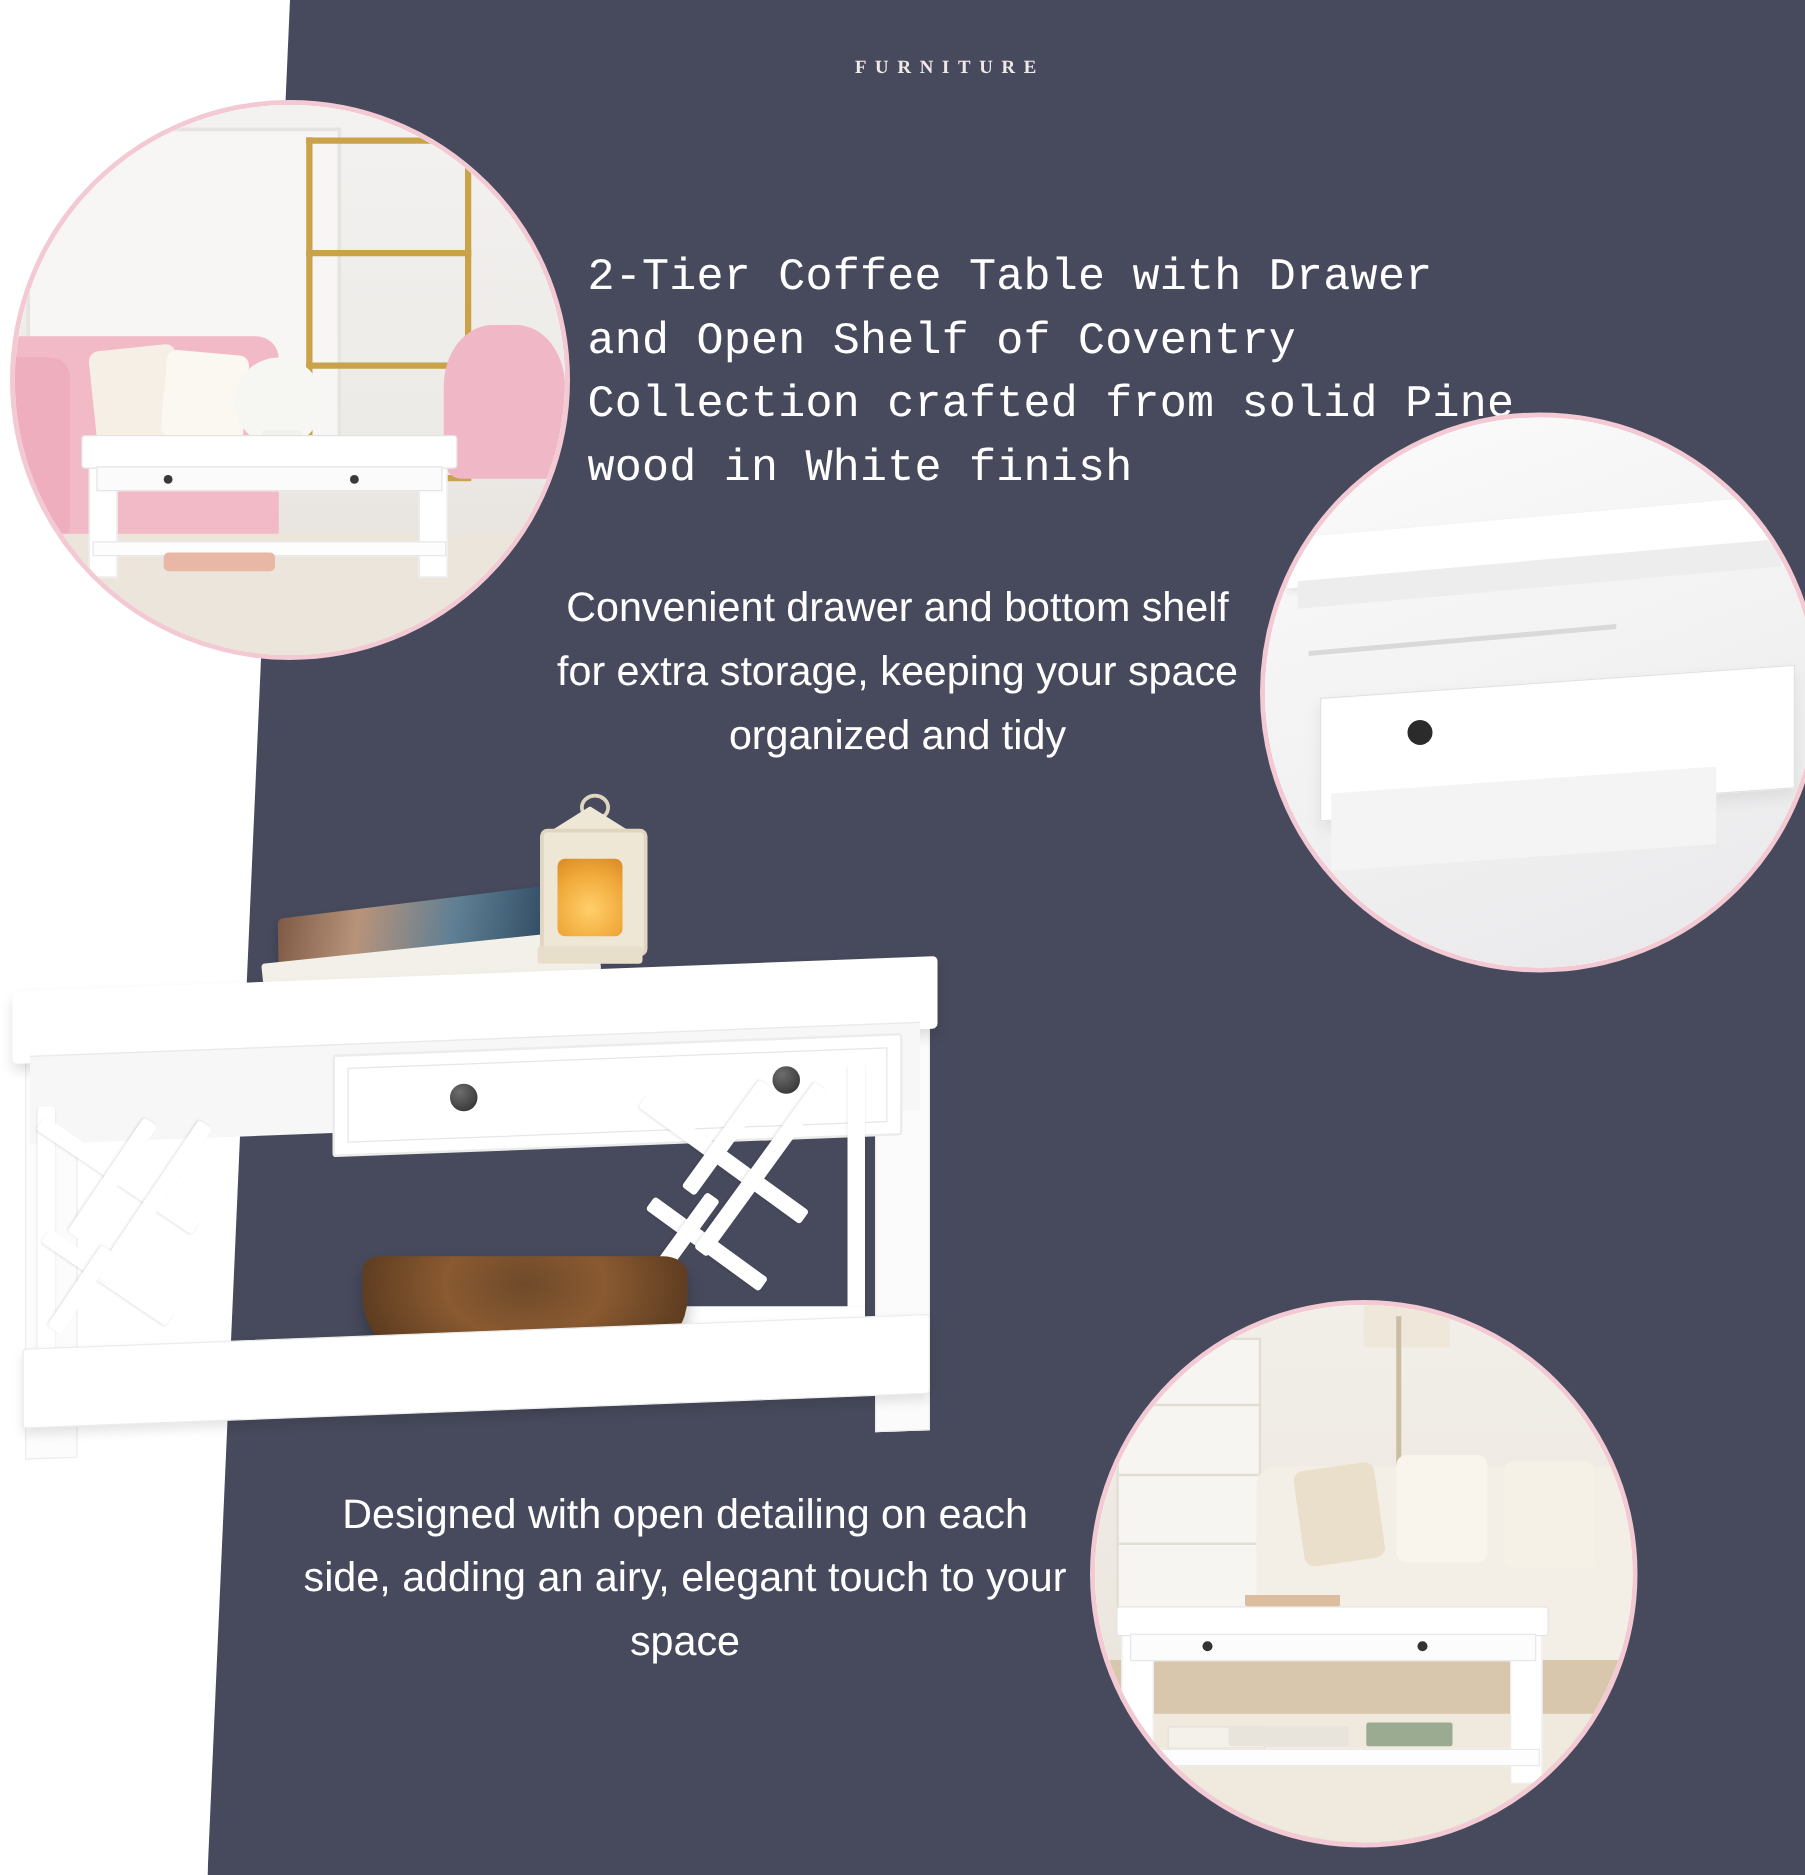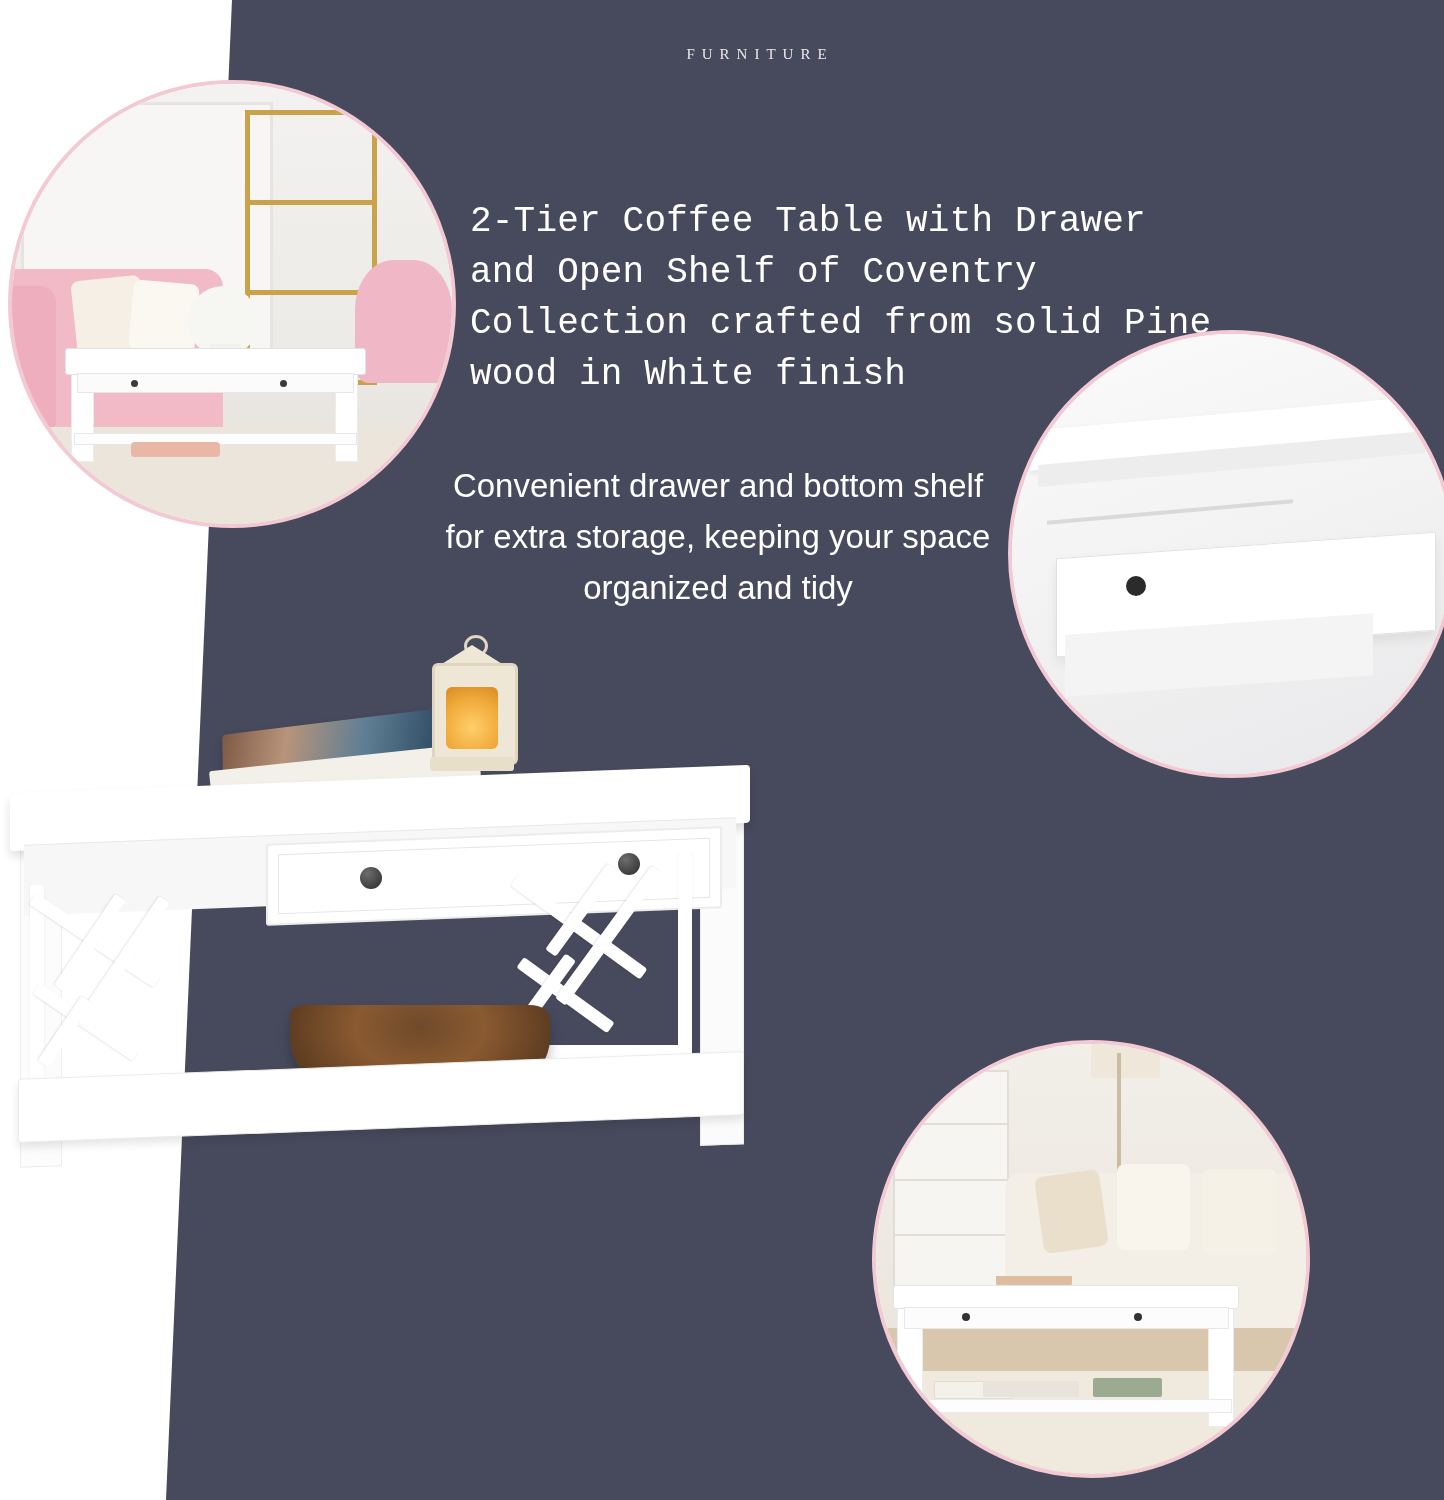--- a/index.html
+++ b/index.html
@@ -17,21 +17,21 @@
   
   .brand{
     position:absolute;left:620px;top:36px;width:280px;text-align:center;color:#f7f3f2;
   }
   .brand .b1{
     font-family:"Liberation Serif", serif;
     font-size:40px;letter-spacing:1px;font-weight:400;line-height:1;
   }
   .brand .b2{
     font-family:"Liberation Serif", serif;
-    font-size:15px;letter-spacing:7px;margin-top:10px;color:#efe9e7;
+    font-size:15px;letter-spacing:7px;margin-top:10px;color:#efe9e7;font-weight:bold;
   }
 
   
   .copy{
     position:absolute;color:#ffffff;font-weight:400;
     font-family:"Liberation Sans", sans-serif;
   }
   .headline{
     left:470px;top:196px;width:760px;font-size:36px;line-height:1.42;letter-spacing:.2px;font-family:Liberation Mono, monospace;
   }
@@ -171,20 +171,21 @@
   <div class="panel-right"></div>
 
   <div class="brand">
     <div class="b2">FURNITURE</div>
   </div>
 
   <div class="copy headline">2-Tier Coffee Table with Drawer and Open Shelf of Coventry Collection crafted from solid Pine wood in White finish</div>
 
   <div class="copy copy2">Convenient drawer and bottom shelf for extra storage, keeping your space organized and tidy</div>
 
+  <div class="copy copy3">Designed with open detailing on each side, adding an airy, elegant touch to your space</div>
 
   <div class="circle c1">
     <div class="ph">
       <div class="p1-wall"></div>
       <div class="p1-panel"></div>
       <div class="p1-shelf">
         <div class="bar" style="top:0;"></div>
         <div class="bar" style="top:33%;"></div>
         <div class="bar" style="top:66%;"></div>
         <div class="bar" style="top:99%;"></div>

